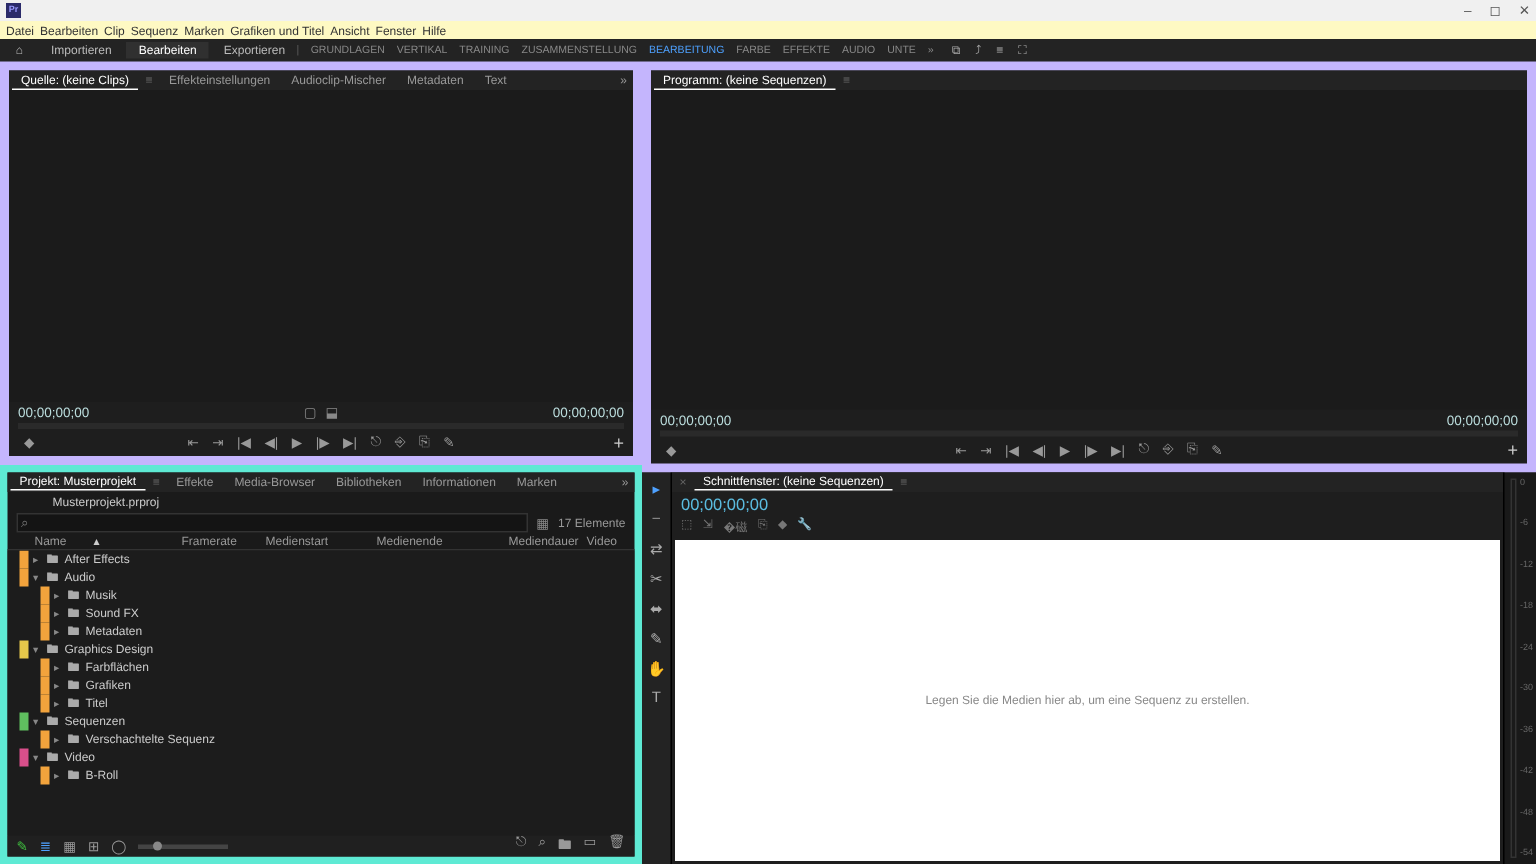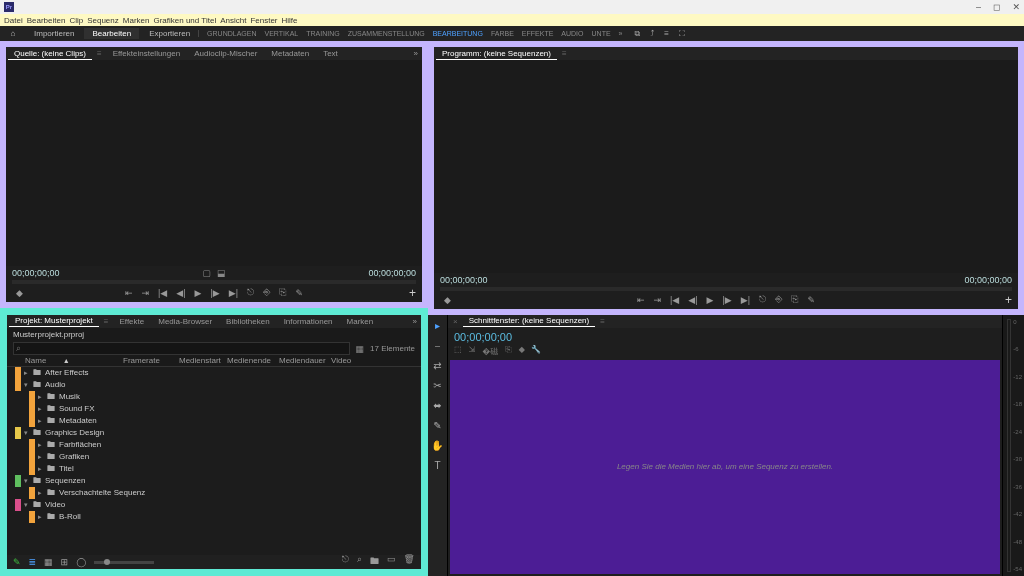--- a/index.html
+++ b/index.html
@@ -47,34 +47,34 @@
 .monitor .view { flex:1; background:#1b1b1b; }
 .monitor .tcrow { display:flex; justify-content:space-between; padding:2px 6px; font-size:9px; color:#4ea1ff; }
 .monitor .tcrow .tc { color:#bdd; }
 .monitor .markbar { height:4px; background:#2a2a2a; margin:0 6px;}
 .monitor .controls { height:18px; display:flex; align-items:center; justify-content:center; gap:9px; color:#999; font-size:9px; position:relative;}
 .monitor .controls span { cursor:pointer; }
 .monitor .controls .addbtn { position:absolute; right:6px; color:#ccc; font-size:12px; cursor:pointer;}
 .monitor .controls .mk { position:absolute; left:10px; }
 
 
-.project { flex:1; display:flex; flex-direction:column; border:7px solid #5eead4; }
-.project .pheader { height:14px; display:flex; align-items:center; padding:0 6px; color:#ccc; font-size:8px;}
+.project { flex:1; display:flex; flex-direction:column; border:5px solid #5eead4; }
+.project .pheader { height:14px; display:flex; align-items:center; padding:0 6px; color:#ccc; font-size:8px;margin-left:24px;}
 .project .searchrow { height:14px; display:flex; align-items:center; padding:0 6px; gap:6px;}
 .project .searchrow input { flex:1; background:#141414; border:1px solid #333; color:#aaa; font-size:8px; padding:1px 14px; }
 .project .searchrow .sicon { position:absolute; margin-left:3px; color:#777;}
 .project .searchrow .cicon { color:#888; cursor:pointer;}
 .project .count { margin-left:auto; color:#999; font-size:8px; }
 .project .cols { height:11px; display:flex; align-items:center; font-size:8px; color:#999; border-bottom:1px solid #333; padding-left:18px;}
 .project .cols .col { flex:0 0 auto; }
 .project .cols .cname { width:98px; display:flex; align-items:center; gap:18px;}
 .project .cols .c2 { width:56px;}
-.project .cols .c3 { width:48px;}
+.project .cols .c3 { width:74px;}
 .project .cols .c4 { width:52px;}
-.project .cols .c5 { width:52px;}
+.project .cols .c5 { width:52px;margin-left:36px;}
 .project .cols .c6 { width:30px;}
 .project .tree { flex:1; overflow:hidden; background:#1c1c1c;}
 .row { height:12px; display:flex; align-items:center; font-size:8px; color:#ccc; cursor:pointer; padding-left:4px;}
 .row .swatch { width:6px; height:12px; margin-right:3px;}
 .row .arrow { width:8px; color:#888; font-size:7px; }
 .row .foldericon { width:10px; text-align:center; color:#aaa; margin-right:3px;}
 .row .label { }
 .depth0 { padding-left:8px;}
 .depth1 { padding-left:22px;}
 .project .footer { height:14px; background:#202020; display:flex; align-items:center; gap:8px; padding:0 6px; color:#999; font-size:9px;}
@@ -86,21 +86,21 @@
 
 .timelinewrap { flex:1; display:flex; }
 .toolcol { width:20px; background:#232323; display:flex; flex-direction:column; align-items:center; gap:6px; padding-top:4px; border-right:1px solid #000;}
 .toolcol .tool { width:14px; height:14px; display:flex; align-items:center; justify-content:center; cursor:pointer; color:#aaa; font-size:10px;}
 .toolcol .tool.active { color:#4ea1ff; }
 .timeline { flex:1; display:flex; flex-direction:column; background:#1e1e1e; }
 .timeline .thead { height:30px; padding:2px 6px;}
 .timeline .thead .ttc { color:#5bbce0; font-size:11px; margin-top:1px;}
 .timeline .thead .ticons { display:flex; gap:7px; color:#777; margin-top:2px; font-size:8px;}
 .timeline .thead .ticons span { cursor:pointer; }
-.timeline .tbody { flex:1; display:flex; align-items:center; justify-content:center; color:#888; font-size:8px; background:#4c1d95; margin:2px;font-style:italic;}
+.timeline .tbody { flex:1; display:flex; align-items:center; justify-content:center; color:#888; font-size:8px; background:#ffffff; margin:2px;}
 .audiometer { width:22px; background:#191919; border-left:1px solid #000; position:relative;}
 .audiometer .scale { position:absolute; right:2px; top:4px; bottom:4px; display:flex; flex-direction:column; justify-content:space-between; font-size:6px; color:#666;}
 .audiometer .bar { position:absolute; left:4px; top:4px; bottom:4px; width:4px; background:linear-gradient(#1a1a1a,#1a1a1a); border:1px solid #333;}
 </style>
 </head>
 <body>
 
 <div class="titlebar">
   <span class="appicon"></span>
   <div class="winbtns">

